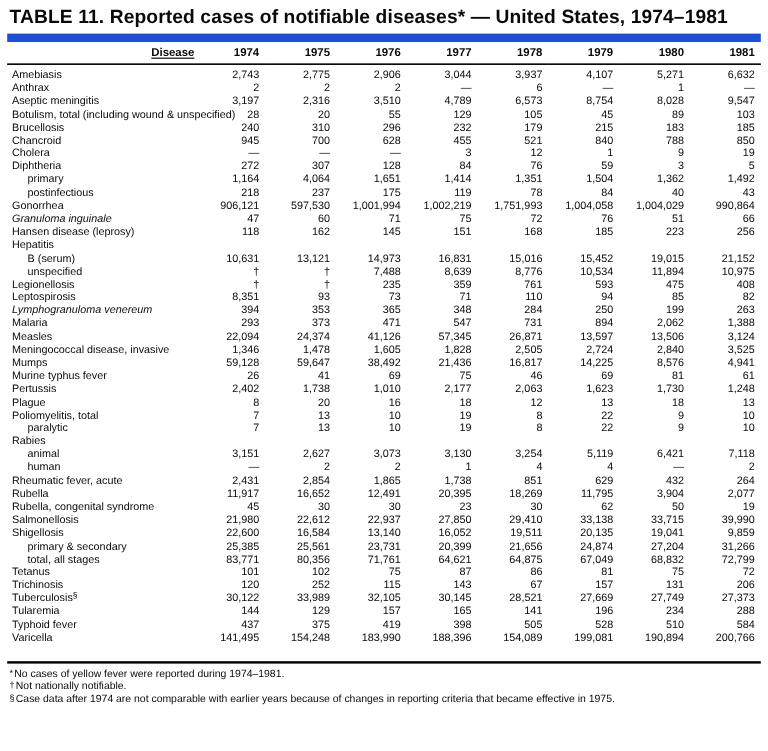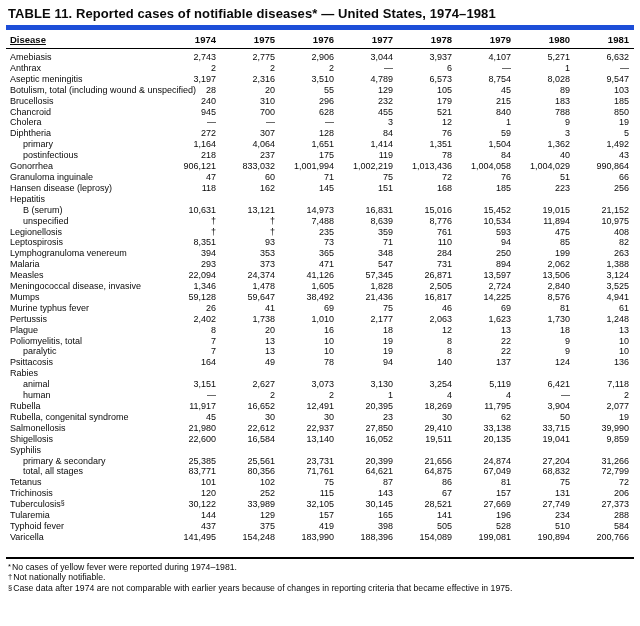--- a/index.html
+++ b/index.html
@@ -6,54 +6,54 @@
   body{
     width:640px;height:626px;
     background:#ffffff;
     color:#0a0a0a;
     font-family:"Liberation Sans","DejaVu Sans",sans-serif;
     -webkit-font-smoothing:antialiased;
     overflow:hidden;
   }
   .page{padding:4px 6px 0 6px;}
   .title{
-    font-size:13px;font-weight:bold;
+    font-size:16px;font-weight:bold;
     padding:2px 2px 4px 2px;
     letter-spacing:0.1px;
-    border-bottom:5px solid #1d4ed8;
+    border-bottom:7px solid #1d4ed8;
   }
   table{
     border-collapse:collapse;
     table-layout:fixed;
     width:628px;
   }
   col.c-disease-col{width:156px;}
   col.c-num-col{width:59px;}
   thead th{
     font-size:9.5px;font-weight:bold;
     padding:4px 0 3px 0;
     border-bottom:1.5px solid #000;
     white-space:nowrap;
   }
-  thead th.c-disease{text-align:left;padding-left:4px;text-decoration:underline;}
+  thead th.c-disease{text-align:right;padding-left:4px;text-decoration:underline;}
   thead th.c-num{text-align:right;padding-right:5px;}
   tbody td{
     font-size:9px;
     padding:0;
     white-space:nowrap;
     overflow:visible;
     height:10.9px;
     line-height:10.9px;
   }
   tbody tr:first-child td{padding-top:3px;}
   tbody tr:last-child td{padding-bottom:13px;}
   td.c-disease{text-align:left;padding-left:4px;}
   td.c-num{text-align:right;padding-right:5px;}
   td.ind1{padding-left:17px;}
-  td.it{}
+  td.it{font-style:italic;}
   sup{font-size:7px;vertical-align:top;line-height:1;}
   .bottom-rule{border-top:2px solid #000;width:628px;margin-top:1px;}
   .footnotes{padding:3px 2px 0 2px;}
   .footnote{font-size:8.7px;line-height:10.5px;}
   .fn-mark{font-size:7.5px;vertical-align:top;padding-right:1px;}
 </style>
 </head>
 <body>
 
 <div class="page">
@@ -191,24 +191,24 @@
           <td class="c-num">175</td>
           <td class="c-num">119</td>
           <td class="c-num">78</td>
           <td class="c-num">84</td>
           <td class="c-num">40</td>
           <td class="c-num">43</td>
         </tr>
         <tr>
           <td class="c-disease"><span>Gonorrhea</span></td>
           <td class="c-num">906,121</td>
-          <td class="c-num">833,032</td>
+          <td class="c-num">597,530</td>
           <td class="c-num">1,001,994</td>
           <td class="c-num">1,002,219</td>
-          <td class="c-num">1,013,436</td>
+          <td class="c-num">1,751,993</td>
           <td class="c-num">1,004,058</td>
           <td class="c-num">1,004,029</td>
           <td class="c-num">990,864</td>
         </tr>
         <tr>
           <td class="c-disease it"><span>Granuloma inguinale</span></td>
           <td class="c-num">47</td>
           <td class="c-num">60</td>
           <td class="c-num">71</td>
           <td class="c-num">75</td>
@@ -387,31 +387,20 @@
           <td class="c-num">7</td>
           <td class="c-num">13</td>
           <td class="c-num">10</td>
           <td class="c-num">19</td>
           <td class="c-num">8</td>
           <td class="c-num">22</td>
           <td class="c-num">9</td>
           <td class="c-num">10</td>
         </tr>
         <tr>
-          <td class="c-disease"><span>Psittacosis</span></td>
-          <td class="c-num">164</td>
-          <td class="c-num">49</td>
-          <td class="c-num">78</td>
-          <td class="c-num">94</td>
-          <td class="c-num">140</td>
-          <td class="c-num">137</td>
-          <td class="c-num">124</td>
-          <td class="c-num">136</td>
-        </tr>
-        <tr>
           <td class="c-disease"><span>Rabies</span></td>
           <td class="c-num"></td>
           <td class="c-num"></td>
           <td class="c-num"></td>
           <td class="c-num"></td>
           <td class="c-num"></td>
           <td class="c-num"></td>
           <td class="c-num"></td>
           <td class="c-num"></td>
         </tr>
@@ -431,20 +420,31 @@
           <td class="c-num">—</td>
           <td class="c-num">2</td>
           <td class="c-num">2</td>
           <td class="c-num">1</td>
           <td class="c-num">4</td>
           <td class="c-num">4</td>
           <td class="c-num">—</td>
           <td class="c-num">2</td>
         </tr>
         <tr>
+          <td class="c-disease"><span>Rheumatic fever, acute</span></td>
+          <td class="c-num">2,431</td>
+          <td class="c-num">2,854</td>
+          <td class="c-num">1,865</td>
+          <td class="c-num">1,738</td>
+          <td class="c-num">851</td>
+          <td class="c-num">629</td>
+          <td class="c-num">432</td>
+          <td class="c-num">264</td>
+        </tr>
+        <tr>
           <td class="c-disease"><span>Rubella</span></td>
           <td class="c-num">11,917</td>
           <td class="c-num">16,652</td>
           <td class="c-num">12,491</td>
           <td class="c-num">20,395</td>
           <td class="c-num">18,269</td>
           <td class="c-num">11,795</td>
           <td class="c-num">3,904</td>
           <td class="c-num">2,077</td>
         </tr>
@@ -473,31 +473,20 @@
         <tr>
           <td class="c-disease"><span>Shigellosis</span></td>
           <td class="c-num">22,600</td>
           <td class="c-num">16,584</td>
           <td class="c-num">13,140</td>
           <td class="c-num">16,052</td>
           <td class="c-num">19,511</td>
           <td class="c-num">20,135</td>
           <td class="c-num">19,041</td>
           <td class="c-num">9,859</td>
-        </tr>
-        <tr>
-          <td class="c-disease"><span>Syphilis</span></td>
-          <td class="c-num"></td>
-          <td class="c-num"></td>
-          <td class="c-num"></td>
-          <td class="c-num"></td>
-          <td class="c-num"></td>
-          <td class="c-num"></td>
-          <td class="c-num"></td>
-          <td class="c-num"></td>
         </tr>
         <tr>
           <td class="c-disease ind1"><span>primary &amp; secondary</span></td>
           <td class="c-num">25,385</td>
           <td class="c-num">25,561</td>
           <td class="c-num">23,731</td>
           <td class="c-num">20,399</td>
           <td class="c-num">21,656</td>
           <td class="c-num">24,874</td>
           <td class="c-num">27,204</td>

